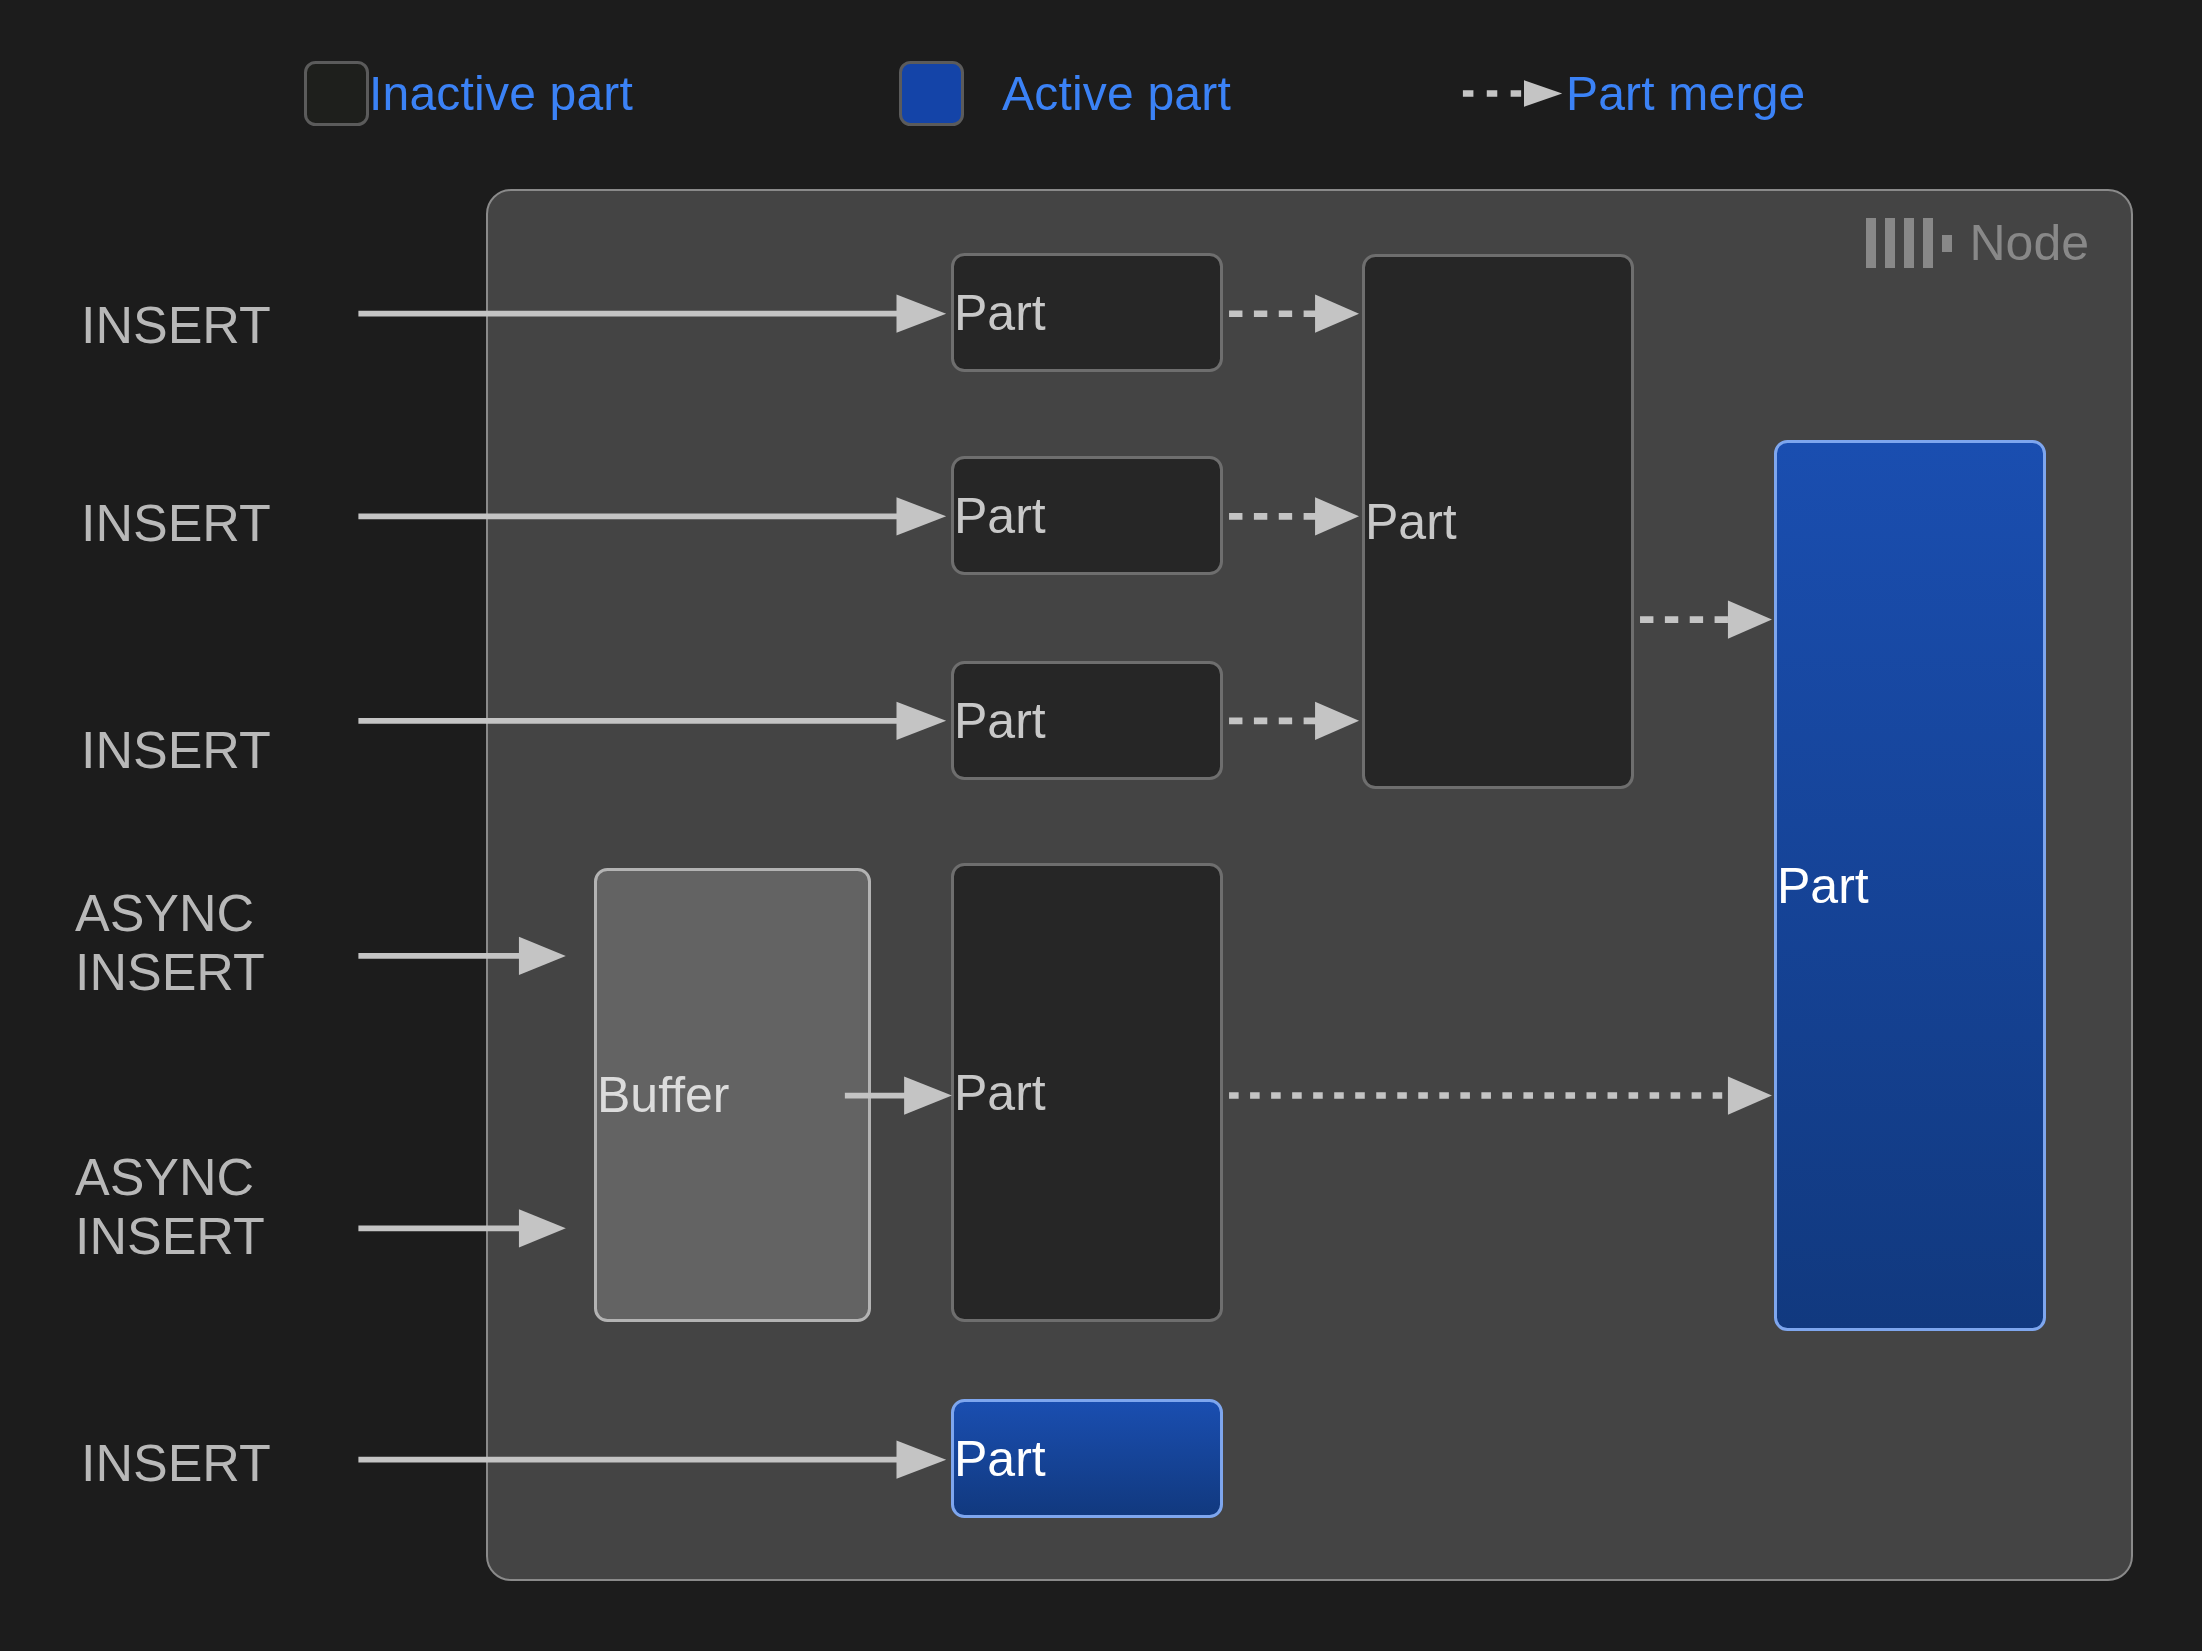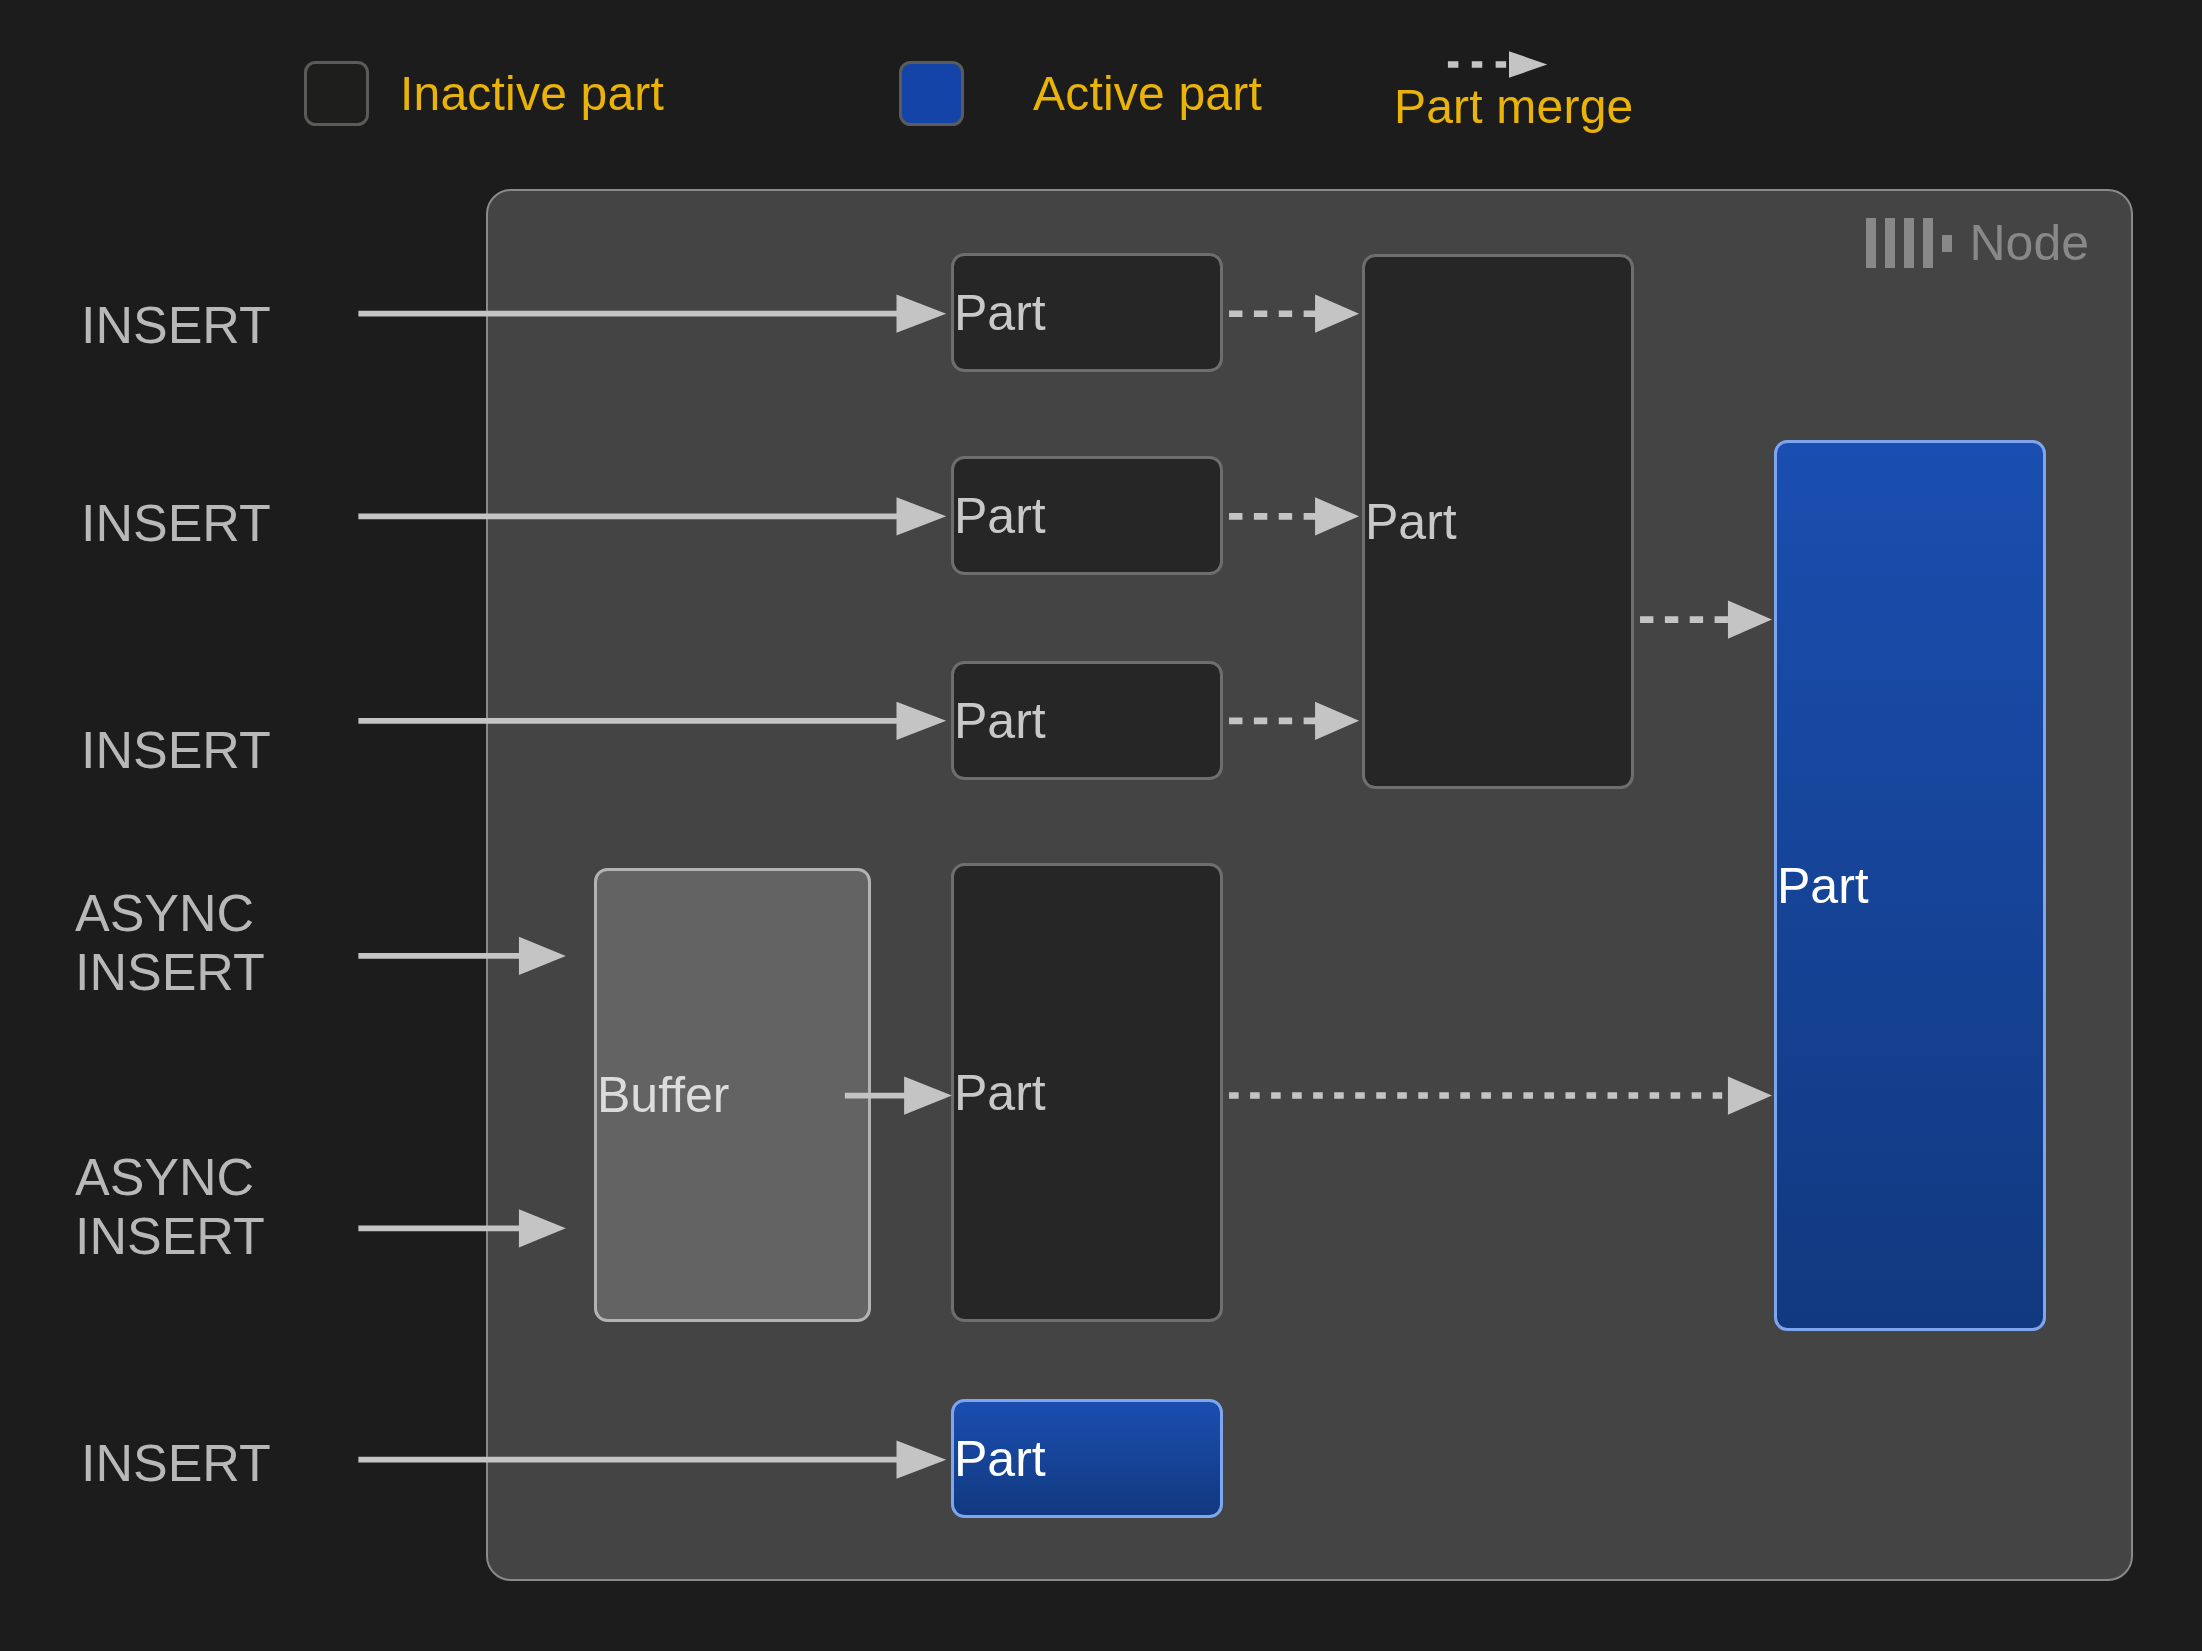--- a/index.html
+++ b/index.html
@@ -38,25 +38,24 @@
   }
   .legend-swatch.inactive {
     background: #1e1f1c;
     border: 3.8px solid #5b5b5b;
   }
   .legend-swatch.active {
     background: #1444a8;
     border: 3.8px solid #5b5b5b;
   }
   .legend-label {
-    color: #eab308;
+    color: #3b82f6;
     font-size: 48px;
     letter-spacing: 0.2px;
     white-space: nowrap;
-    margin-left: 31px;
   }
   .legend-arrow-wrap {
     width: 105px;
     height: 29px;
     position: relative;
   }
 
   
   #node-container {
     position: absolute;
@@ -160,21 +159,21 @@
     <div class="legend-item" style="left:304px;">
       <div class="legend-swatch inactive"></div>
       <div class="legend-label">Inactive part</div>
     </div>
 
     <div class="legend-item" style="left:899px;gap:38px;">
       <div class="legend-swatch active"></div>
       <div class="legend-label">Active part</div>
     </div>
 
-    <div class="legend-item" style="left:1363px;flex-direction:column;">
+    <div class="legend-item" style="left:1461px;">
       <div class="legend-arrow-wrap">
         <svg width="105" height="29" viewBox="0 0 110 30">
           <line x1="2" y1="15" x2="68" y2="15" stroke="#c4c4c4" stroke-width="7" stroke-dasharray="11 14" stroke-linecap="butt"></line>
           <polygon points="66,1 106,15 66,29" fill="#c4c4c4"></polygon>
         </svg>
       </div>
       <div class="legend-label">Part merge</div>
     </div>
   </div>
 

